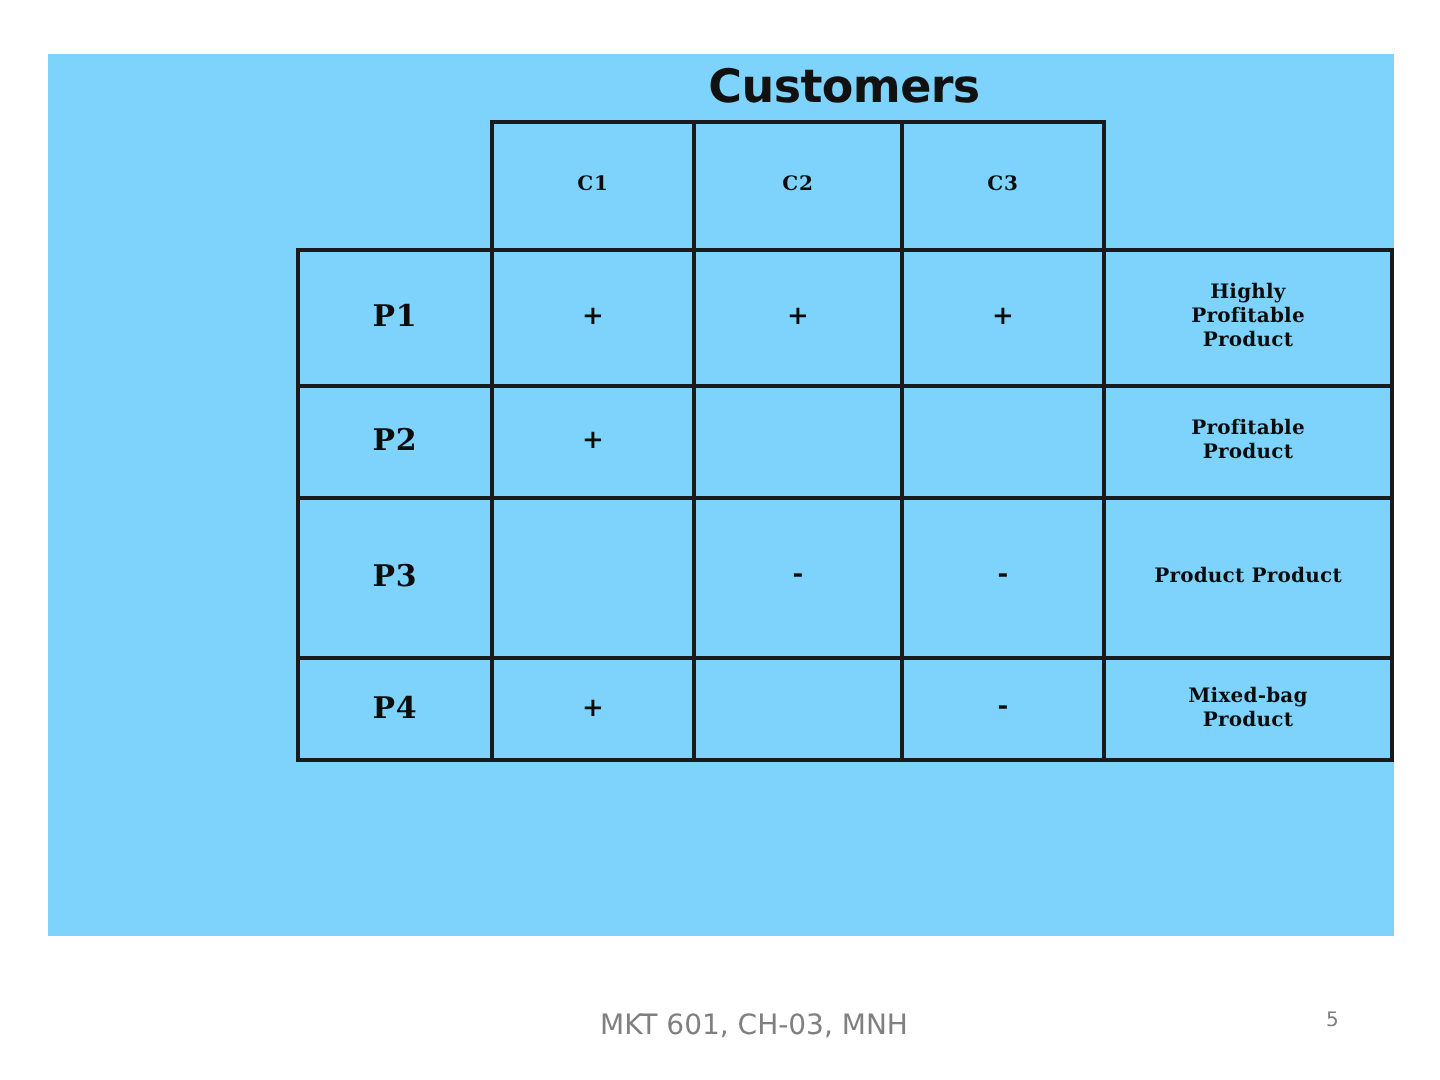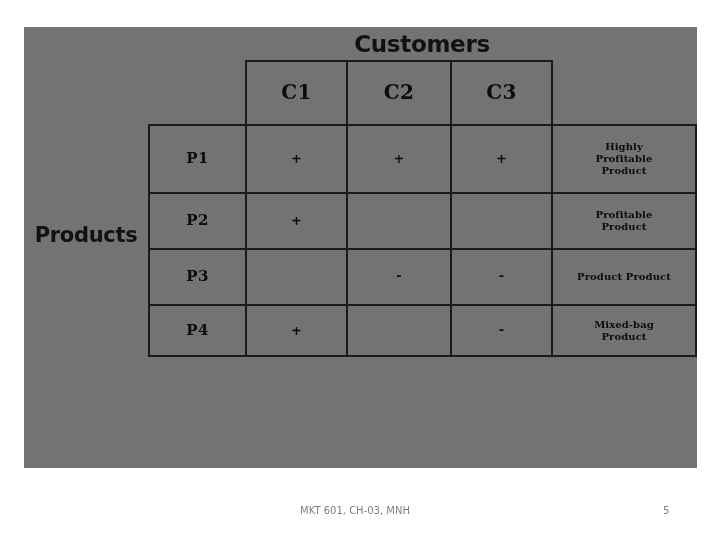--- a/index.html
+++ b/index.html
@@ -16,21 +16,21 @@
     font-family: "Liberation Serif", serif;
   }
 
   
   #slide {
     position: absolute;
     left: 24px;
     top: 27px;
     width: 673px;
     height: 441px;
-    background: #737373;
+    background: #7dd3fc;
   }
 
   
   #customers-title {
     position: absolute;
     left: 248px;
     top: 4px;
     width: 300px;
     text-align: center;
     font-family: "DejaVu Sans", sans-serif;
@@ -77,30 +77,30 @@
   .col-p  { width: 97px;  }
   .col-c  { width: 101px; }
   .col-c2 { width: 104px; }
   .col-c3 { width: 101px; }
   .col-lbl{ width: 144px; }
 
   
   .r-head { height: 64px; }
   .r-p1   { height: 68px; }
   .r-p2   { height: 56px; }
-  .r-p3   { height: 56px; }
+  .r-p3   { height: 80px; }
   .r-p4   { height: 51px; }
   .r-foot { height: 76px; }
 
   
   .bx { border: 2px solid #1a1a1a; }
   .empty-corner { border: none; background: transparent; }
 
   .hdr-c {
-    font-size: 20px;
+    font-size: 10px;
     letter-spacing: 0.4px;
   }
   .row-p {
     font-size: 15px;
     letter-spacing: 0.4px;
   }
   .mark {
     font-family: "DejaVu Sans", sans-serif;
     font-weight: bold;
     font-size: 13px;
@@ -124,41 +124,40 @@
     padding: 2px 4px;
     letter-spacing: 0.1px;
   }
 
   
   #footer-note {
     position: absolute;
     left: 300px;
     top: 505px;
     font-family: "DejaVu Sans", sans-serif;
-    font-size: 10px;
+    font-size: 14px;
     color: #808080;
     white-space: nowrap;
   }
   #footer-page {
     position: absolute;
     left: 663px;
     top: 505px;
     font-family: "DejaVu Sans", sans-serif;
     font-size: 10px;
     color: #808080;
   }
 </style>
 </head>
 <body>
 
 <div id="slide">
 
   <div id="customers-title">Customers</div>
 
-  <div id="products-title">Products</div>
 
   <table id="matrix">
     <colgroup>
       <col class="col-p">
       <col class="col-c">
       <col class="col-c2">
       <col class="col-c3">
       <col class="col-lbl">
     </colgroup>
     <tbody>

